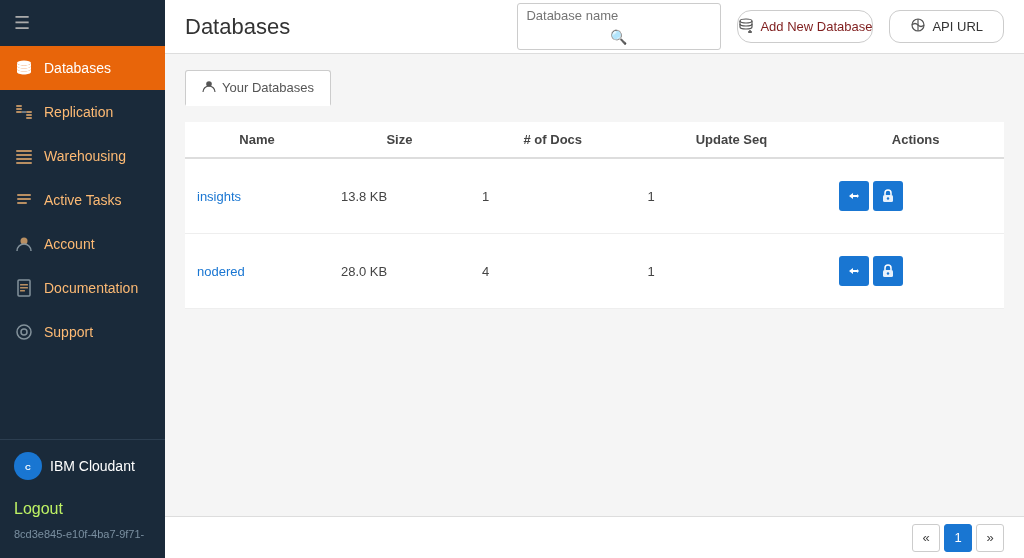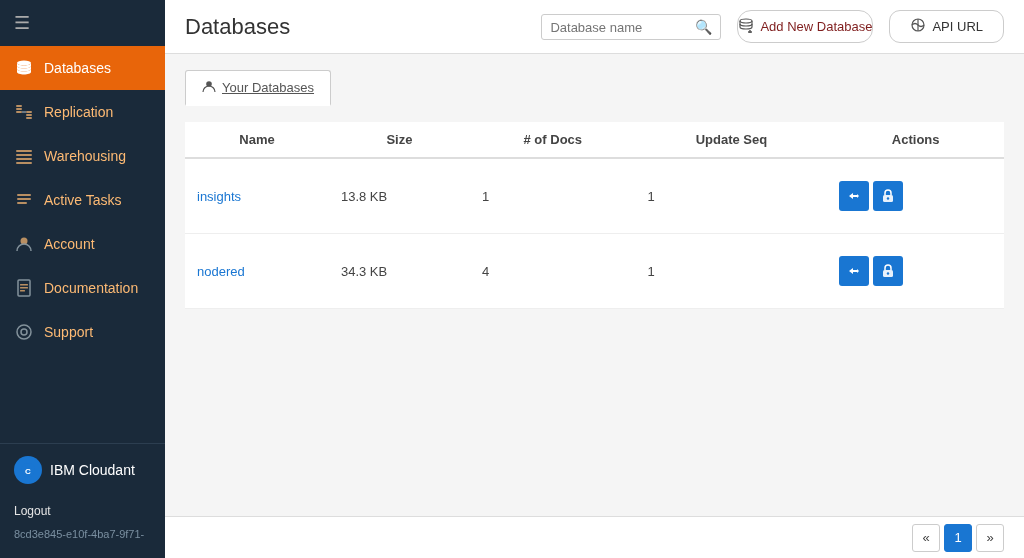--- a/index.html
+++ b/index.html
@@ -60,22 +60,22 @@
       border-radius: 50%;
       display: flex;
       align-items: center;
       justify-content: center;
       color: white;
       font-size: 12px;
       font-weight: bold;
     }
     .sidebar-logout {
       padding: 8px 14px;
-      color: #e5e5e5;
-      font-size: 12px;
+      color: #bef264;
+      font-size: 16px;
       cursor: pointer;
     }
     .sidebar-account-id {
       padding: 2px 14px 18px;
       color: #7a8fa0;
       font-size: 11px;
       word-break: break-all;
     }
 
     
@@ -97,27 +97,28 @@
       gap: 16px;
     }
     .page-title {
       font-size: 22px;
       font-weight: 400;
       color: #333;
       flex: 1;
     }
     .search-box {
       display: flex;
-      align-items: flex-end;
+      align-items: center;
       border: 1px solid #ccc;
       border-radius: 3px;
       background: #fff;
       padding: 4px 8px;
       gap: 6px;
-      width: 180px;
+      width: 204px;
+      flex-direction: column;
     }
     .search-input {
       border: none;
       outline: none;
       font-size: 13px;
       color: #666;
       width: 100%;
       background: transparent;
     }
     .search-icon { color: #999; font-size: 14px; }
@@ -164,21 +165,20 @@
       align-items: center;
       gap: 6px;
       padding: 8px 16px;
       border: 1px solid #ccc;
       border-radius: 3px 3px 0 0;
       background: #fff;
       cursor: pointer;
       font-size: 13px;
       color: #555;
       border-bottom: 2px solid #fff;
-      text-decoration: underline;
     }
     .tab-icon { color: #666; }
 
     
     .db-table {
       width: 100%;
       border-collapse: collapse;
       background: #fff;
     }
     .db-table th {
@@ -428,21 +428,21 @@
       <rect x="1" y="6" width="10" height="7" rx="1.5" fill="white" opacity="0.9"></rect>
       <path d="M3 6V4a3 3 0 0 1 6 0v2" fill="none" stroke="white" stroke-width="1.5"></path>
       <circle cx="6" cy="9.5" r="1.2" fill="#1976d2"></circle>
     </svg>
                 </button>
               </div>
             </td>
           </tr>
           <tr>
             <td><a class="db-link">nodered</a></td>
-            <td>34.3 KB</td>
+            <td>28.0 KB</td>
             <td>4</td>
             <td>1</td>
             <td>
               <div class="action-btns">
                 <button class="action-btn">
                   <svg width="14" height="14" viewBox="0 0 14 14" fill="white">
       <path d="M2 7 L6 4 L6 6 L10 6 L10 5 L12 7 L10 9 L10 8 L6 8 L6 10 Z"></path>
     </svg>
                 </button>
                 <button class="action-btn">

